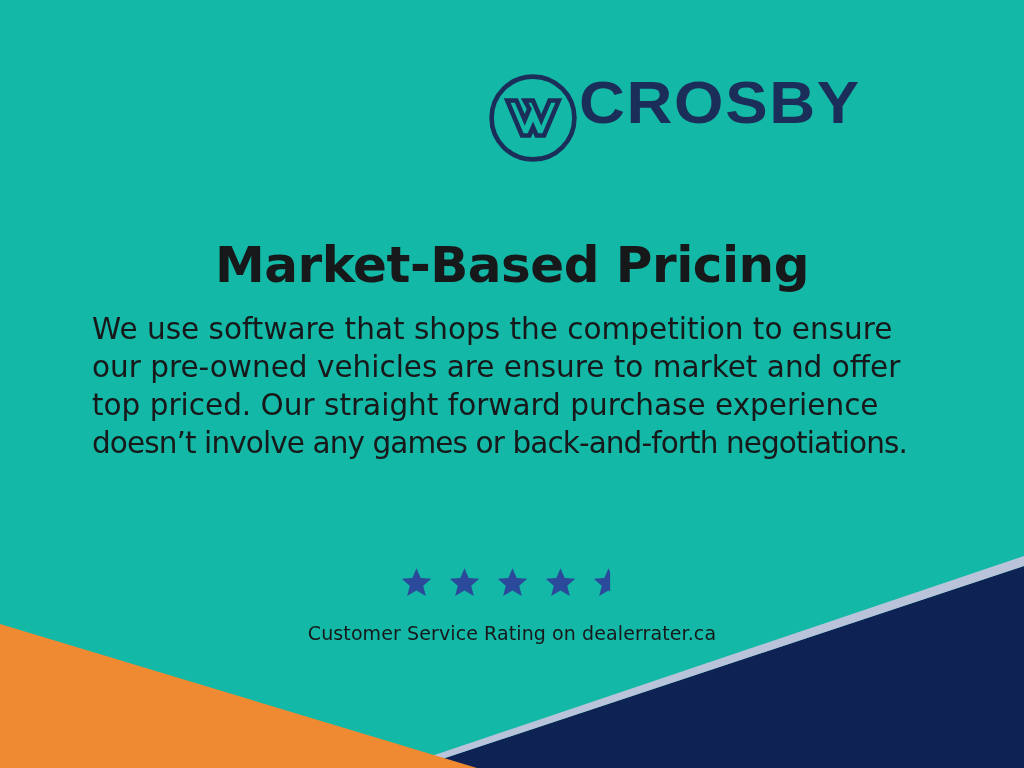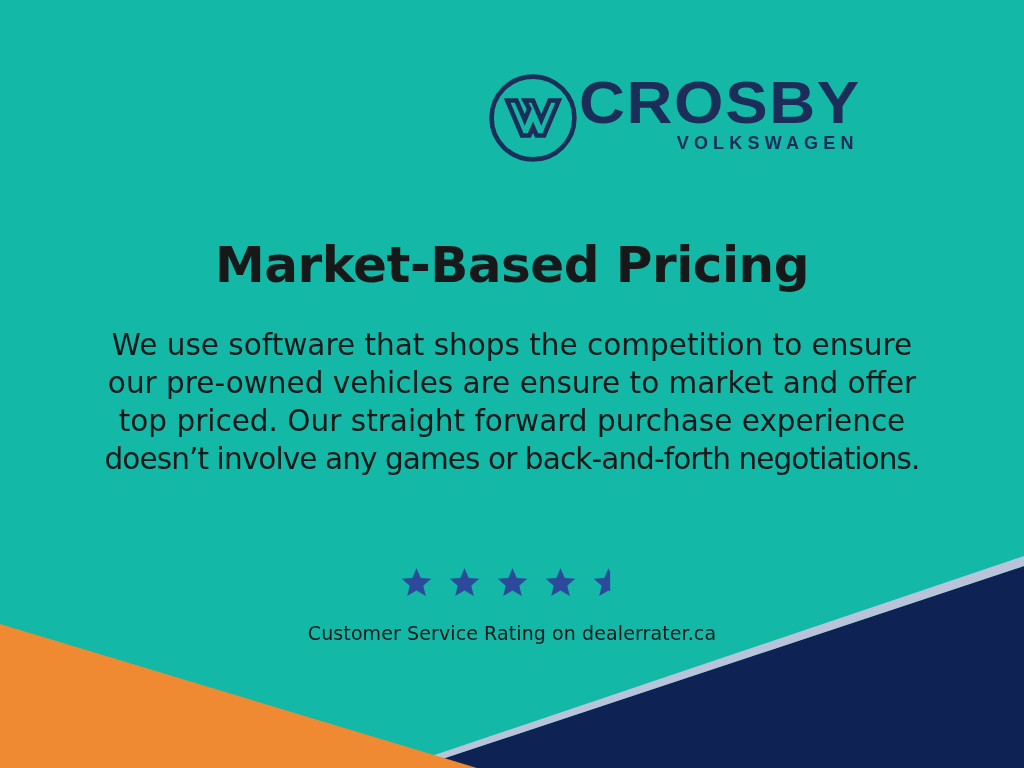--- a/index.html
+++ b/index.html
@@ -86,26 +86,24 @@
     letter-spacing: -0.5px;
     color: #17181a;
   }
 
   
   .body-copy {
     position: absolute;
     left: 92px;
     top: 310px;
     width: 840px;
-    text-align: center;
     font-family: "DejaVu Sans", sans-serif;
     font-size: 29.5px;
     line-height: 38px;
     color: #17181a;
-    margin-top: 16px;
   }
   .body-copy .line {
     display: block;
     white-space: nowrap;
   }
   .body-copy .line.tight {
     letter-spacing: -0.9px;
   }
 
   
@@ -151,21 +149,20 @@
   </svg>
 
   <div class="logo-block">
     <svg class="logo-mark" viewBox="0 0 100 100">
       <circle cx="50" cy="50" r="45" fill="none" stroke="#1b2e5a" stroke-width="5"></circle>
       <path d="M22 31 L32 31 L41 52 L46 40 L41 31 L50 31 L59 52 L68 31 L78 31
                L62 69 L54 69 L50 60 L46 69 L38 69 Z" fill="none" stroke="#1b2e5a" stroke-width="5" stroke-linejoin="miter"></path>
     </svg>
     <div class="logo-words">
       <div class="logo-wordmark" style="color: rgb(27, 46, 90);">CROSBY</div>
-      <div class="logo-subwordmark" style="color: rgb(27, 46, 90);">VOLKSWAGEN</div>
     </div>
   </div>
 
   <h1 class="headline" style="color: rgb(23, 24, 26); margin-top: 24px;">Market-Based Pricing</h1>
 
   <div class="body-copy" style="color: rgb(23, 24, 26);">
     <span class="line">We use software that shops the competition to ensure</span>
     <span class="line">our pre-owned vehicles are ensure to market and offer</span>
     <span class="line">top priced. Our straight forward purchase experience</span>
     <span class="line tight">doesn’t involve any games or back-and-forth negotiations.</span>

